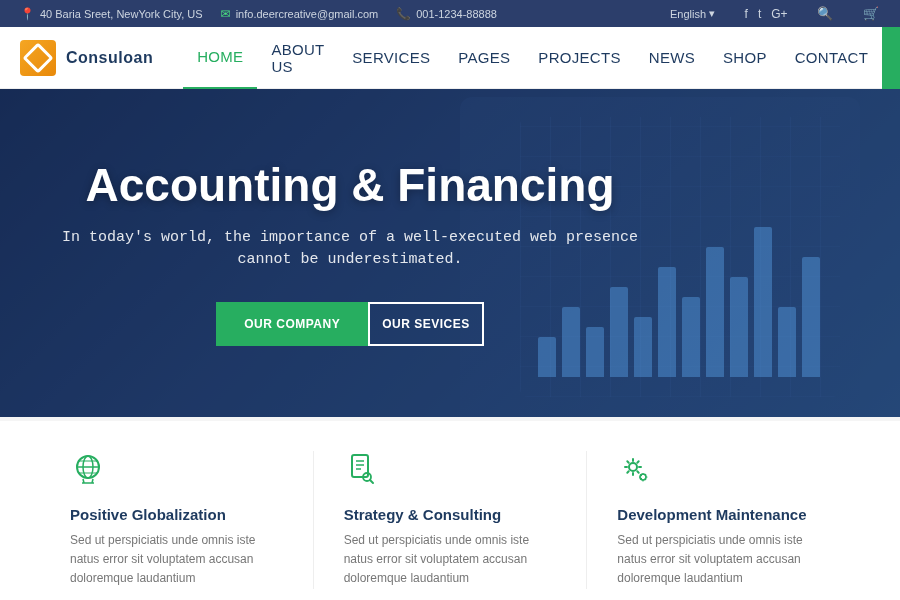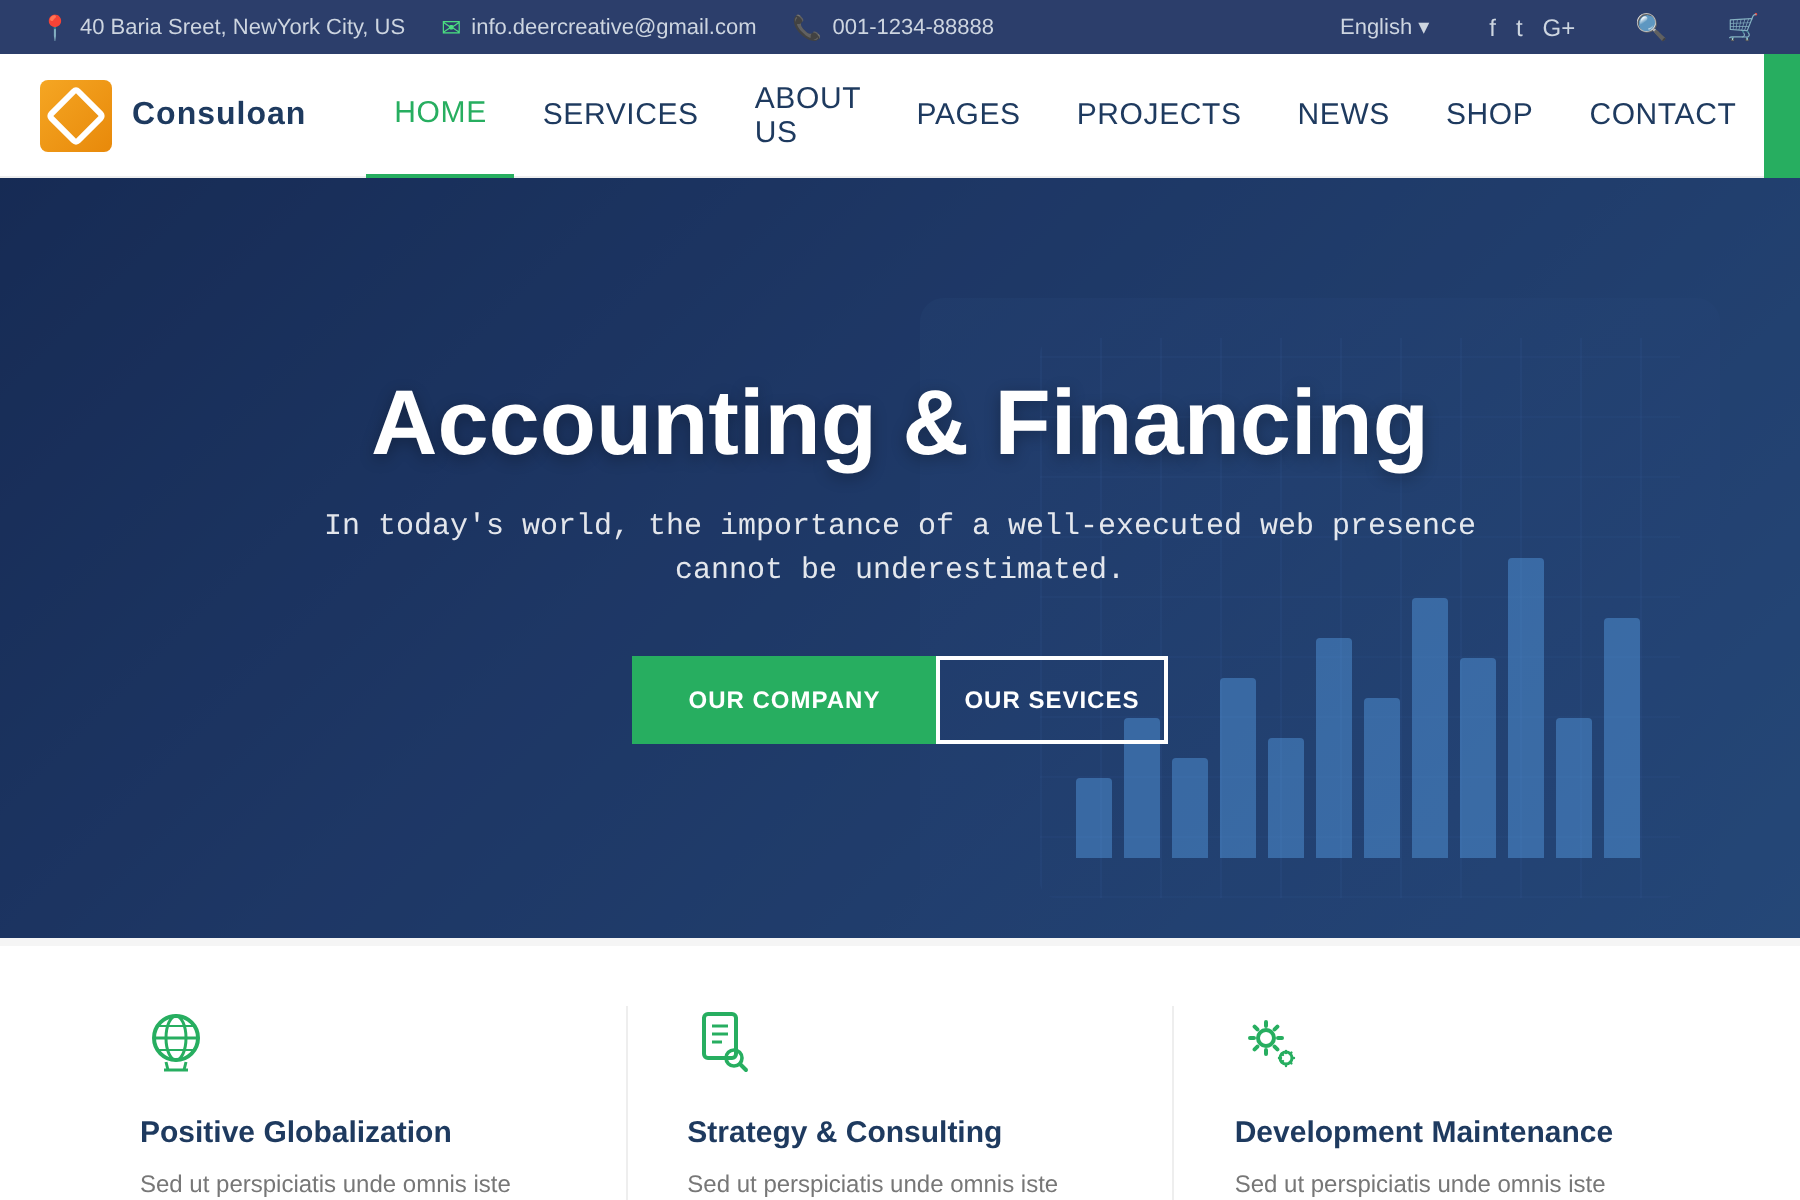--- a/index.html
+++ b/index.html
@@ -73,26 +73,25 @@
       cursor: pointer;
       text-transform: uppercase;
       letter-spacing: 0.5px;
       height: 62px;
       white-space: nowrap;
     }
 
     
     .hero {
       position: relative;
-      height: 380px;
+      height: 328px;
       background: linear-gradient(135deg, #1a2f5a 0%, #2a4a7f 40%, #3a6ea8 100%);
       overflow: hidden;
       display: flex;
       align-items: center;
-      justify-content: center;
     }
     .hero-overlay {
       position: absolute; inset: 0;
       background: rgba(20, 40, 80, 0.55);
       z-index: 1;
     }
     .hero-bg-shapes {
       position: absolute; inset: 0;
       z-index: 0;
     }
@@ -252,22 +251,22 @@
 
 <nav class="navbar">
   <div class="brand">
     <div class="brand-logo">
       <div class="brand-logo-inner"></div>
     </div>
     <span class="brand-name">Consuloan</span>
   </div>
   <div class="nav-links">
     <a class="nav-link active">HOME</a>
+    <a class="nav-link">ABOUT US</a>
     <a class="nav-link">SERVICES</a>
-    <a class="nav-link">ABOUT US</a>
     <a class="nav-link">PAGES</a>
     <a class="nav-link">PROJECTS</a>
     <a class="nav-link">NEWS</a>
     <a class="nav-link">SHOP</a>
     <a class="nav-link">CONTACT</a>
   </div>
   <button class="btn-quote">GET A QUOTE</button>
 </nav>
 
 <div class="hero">

